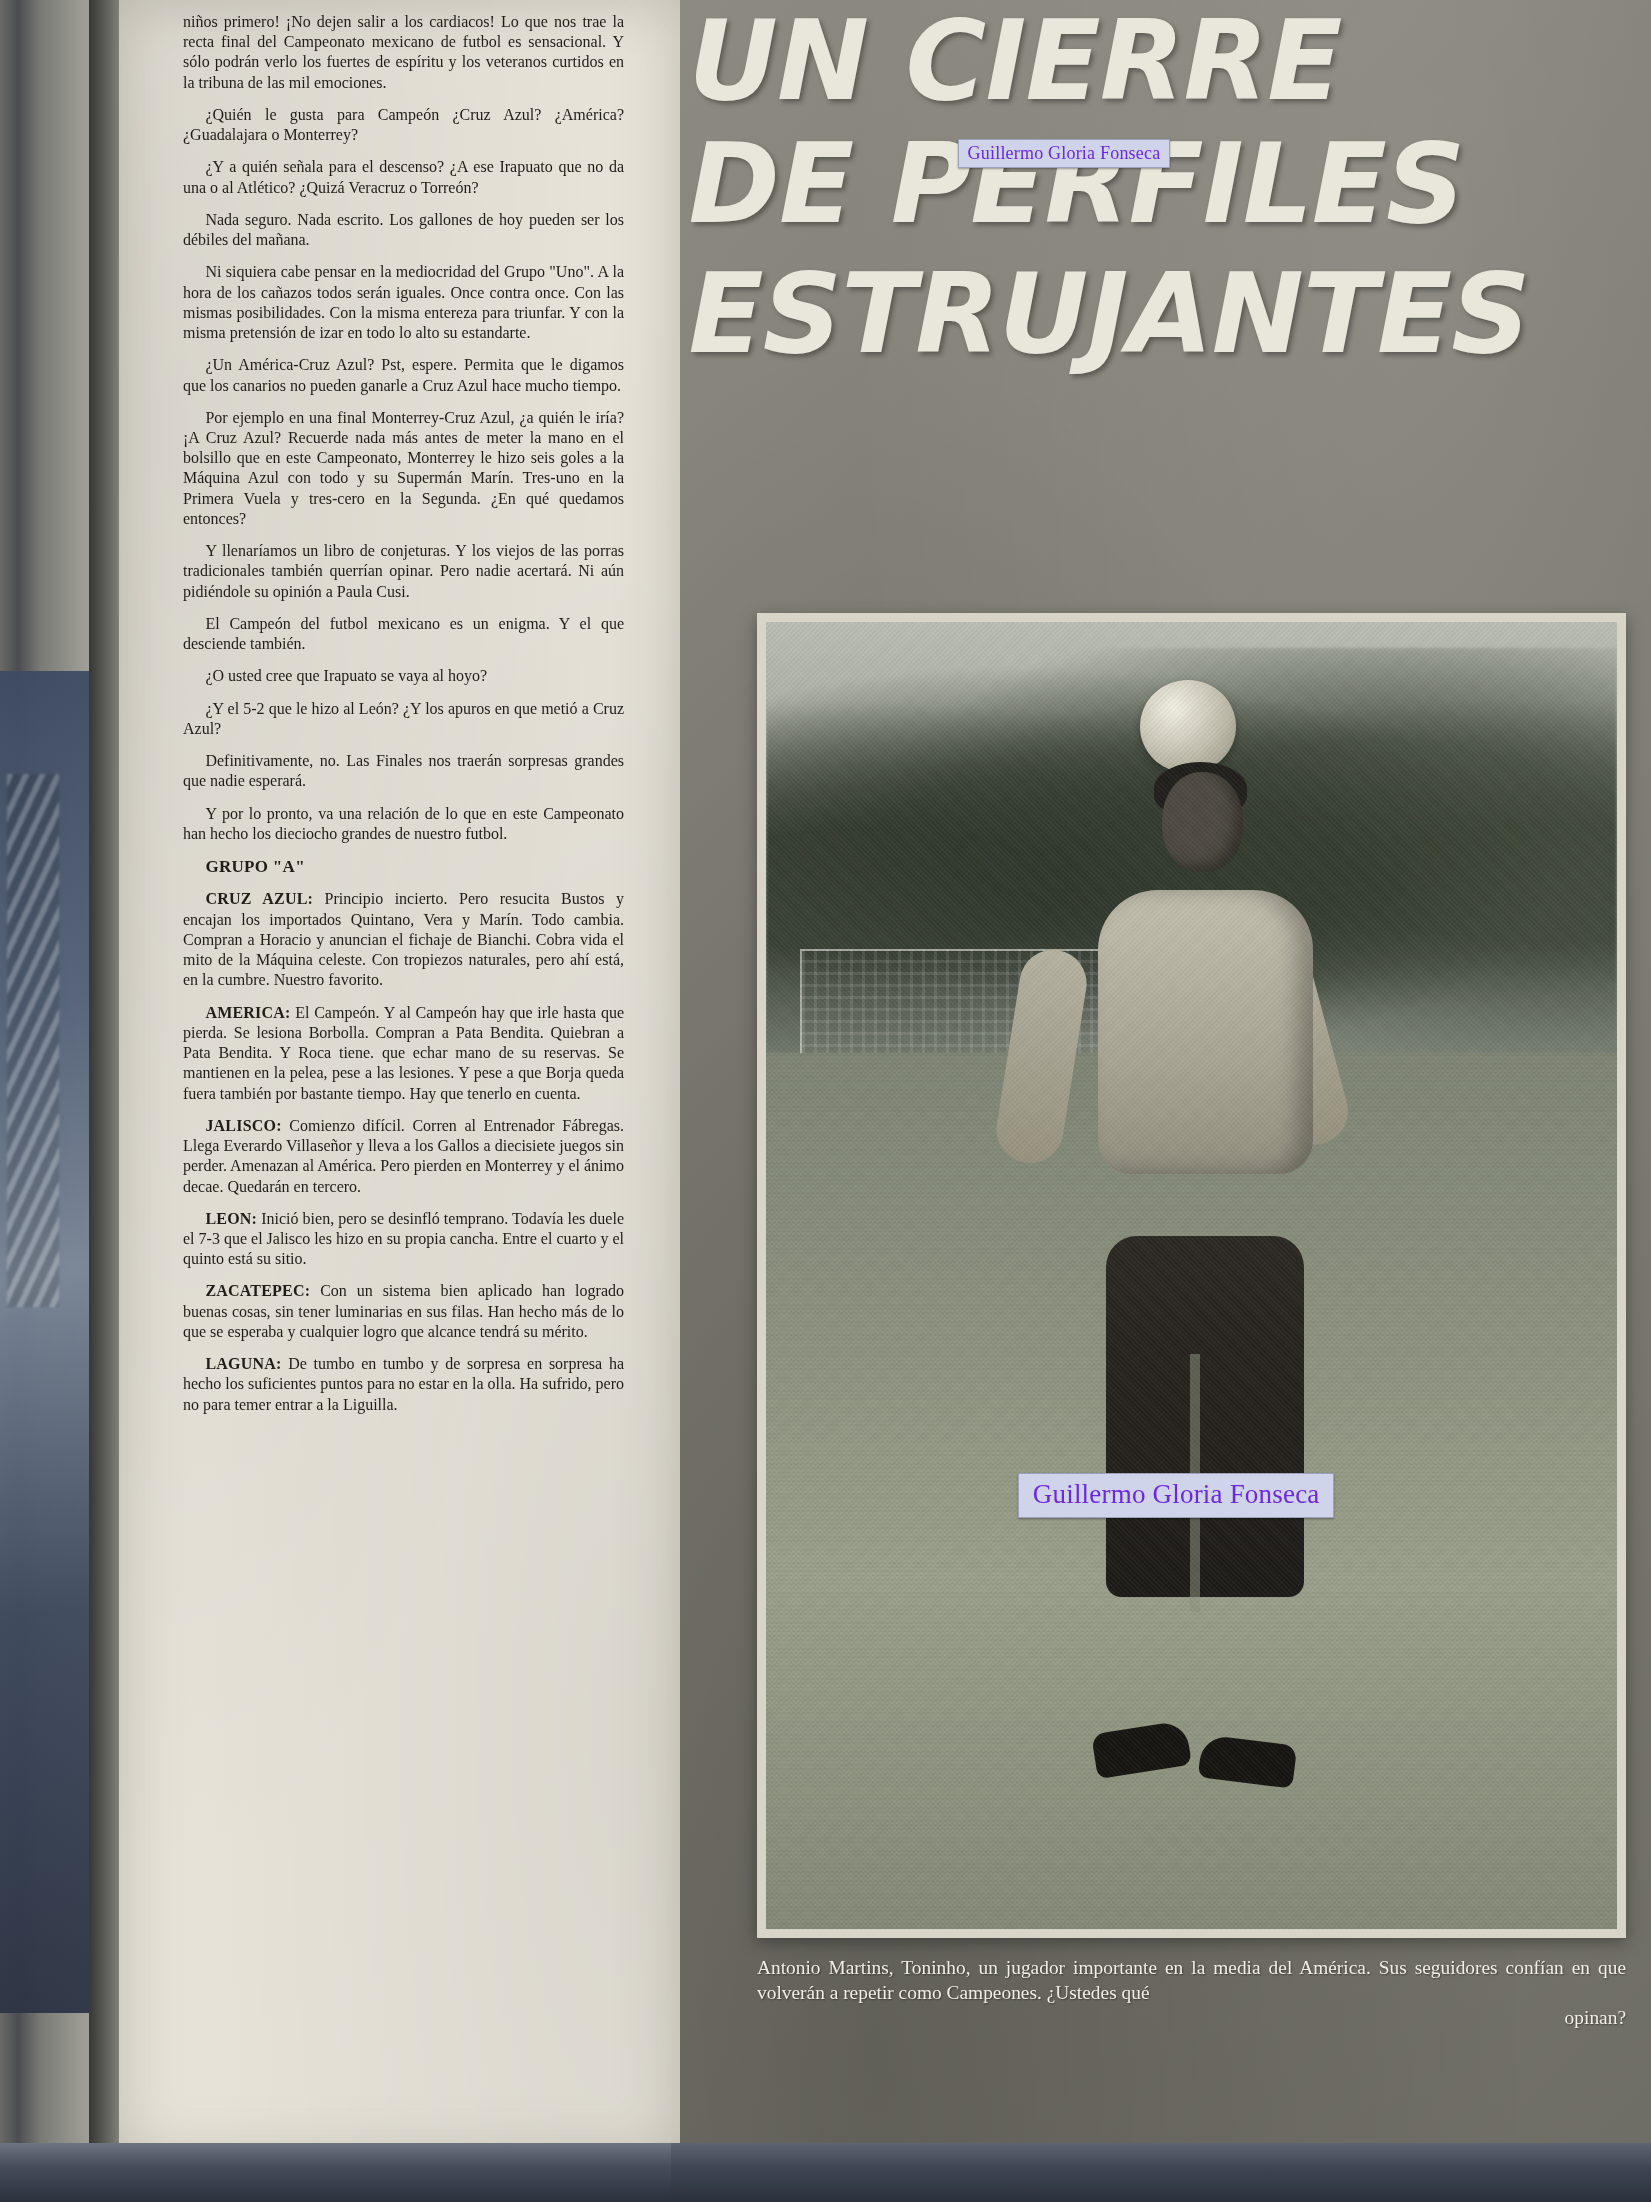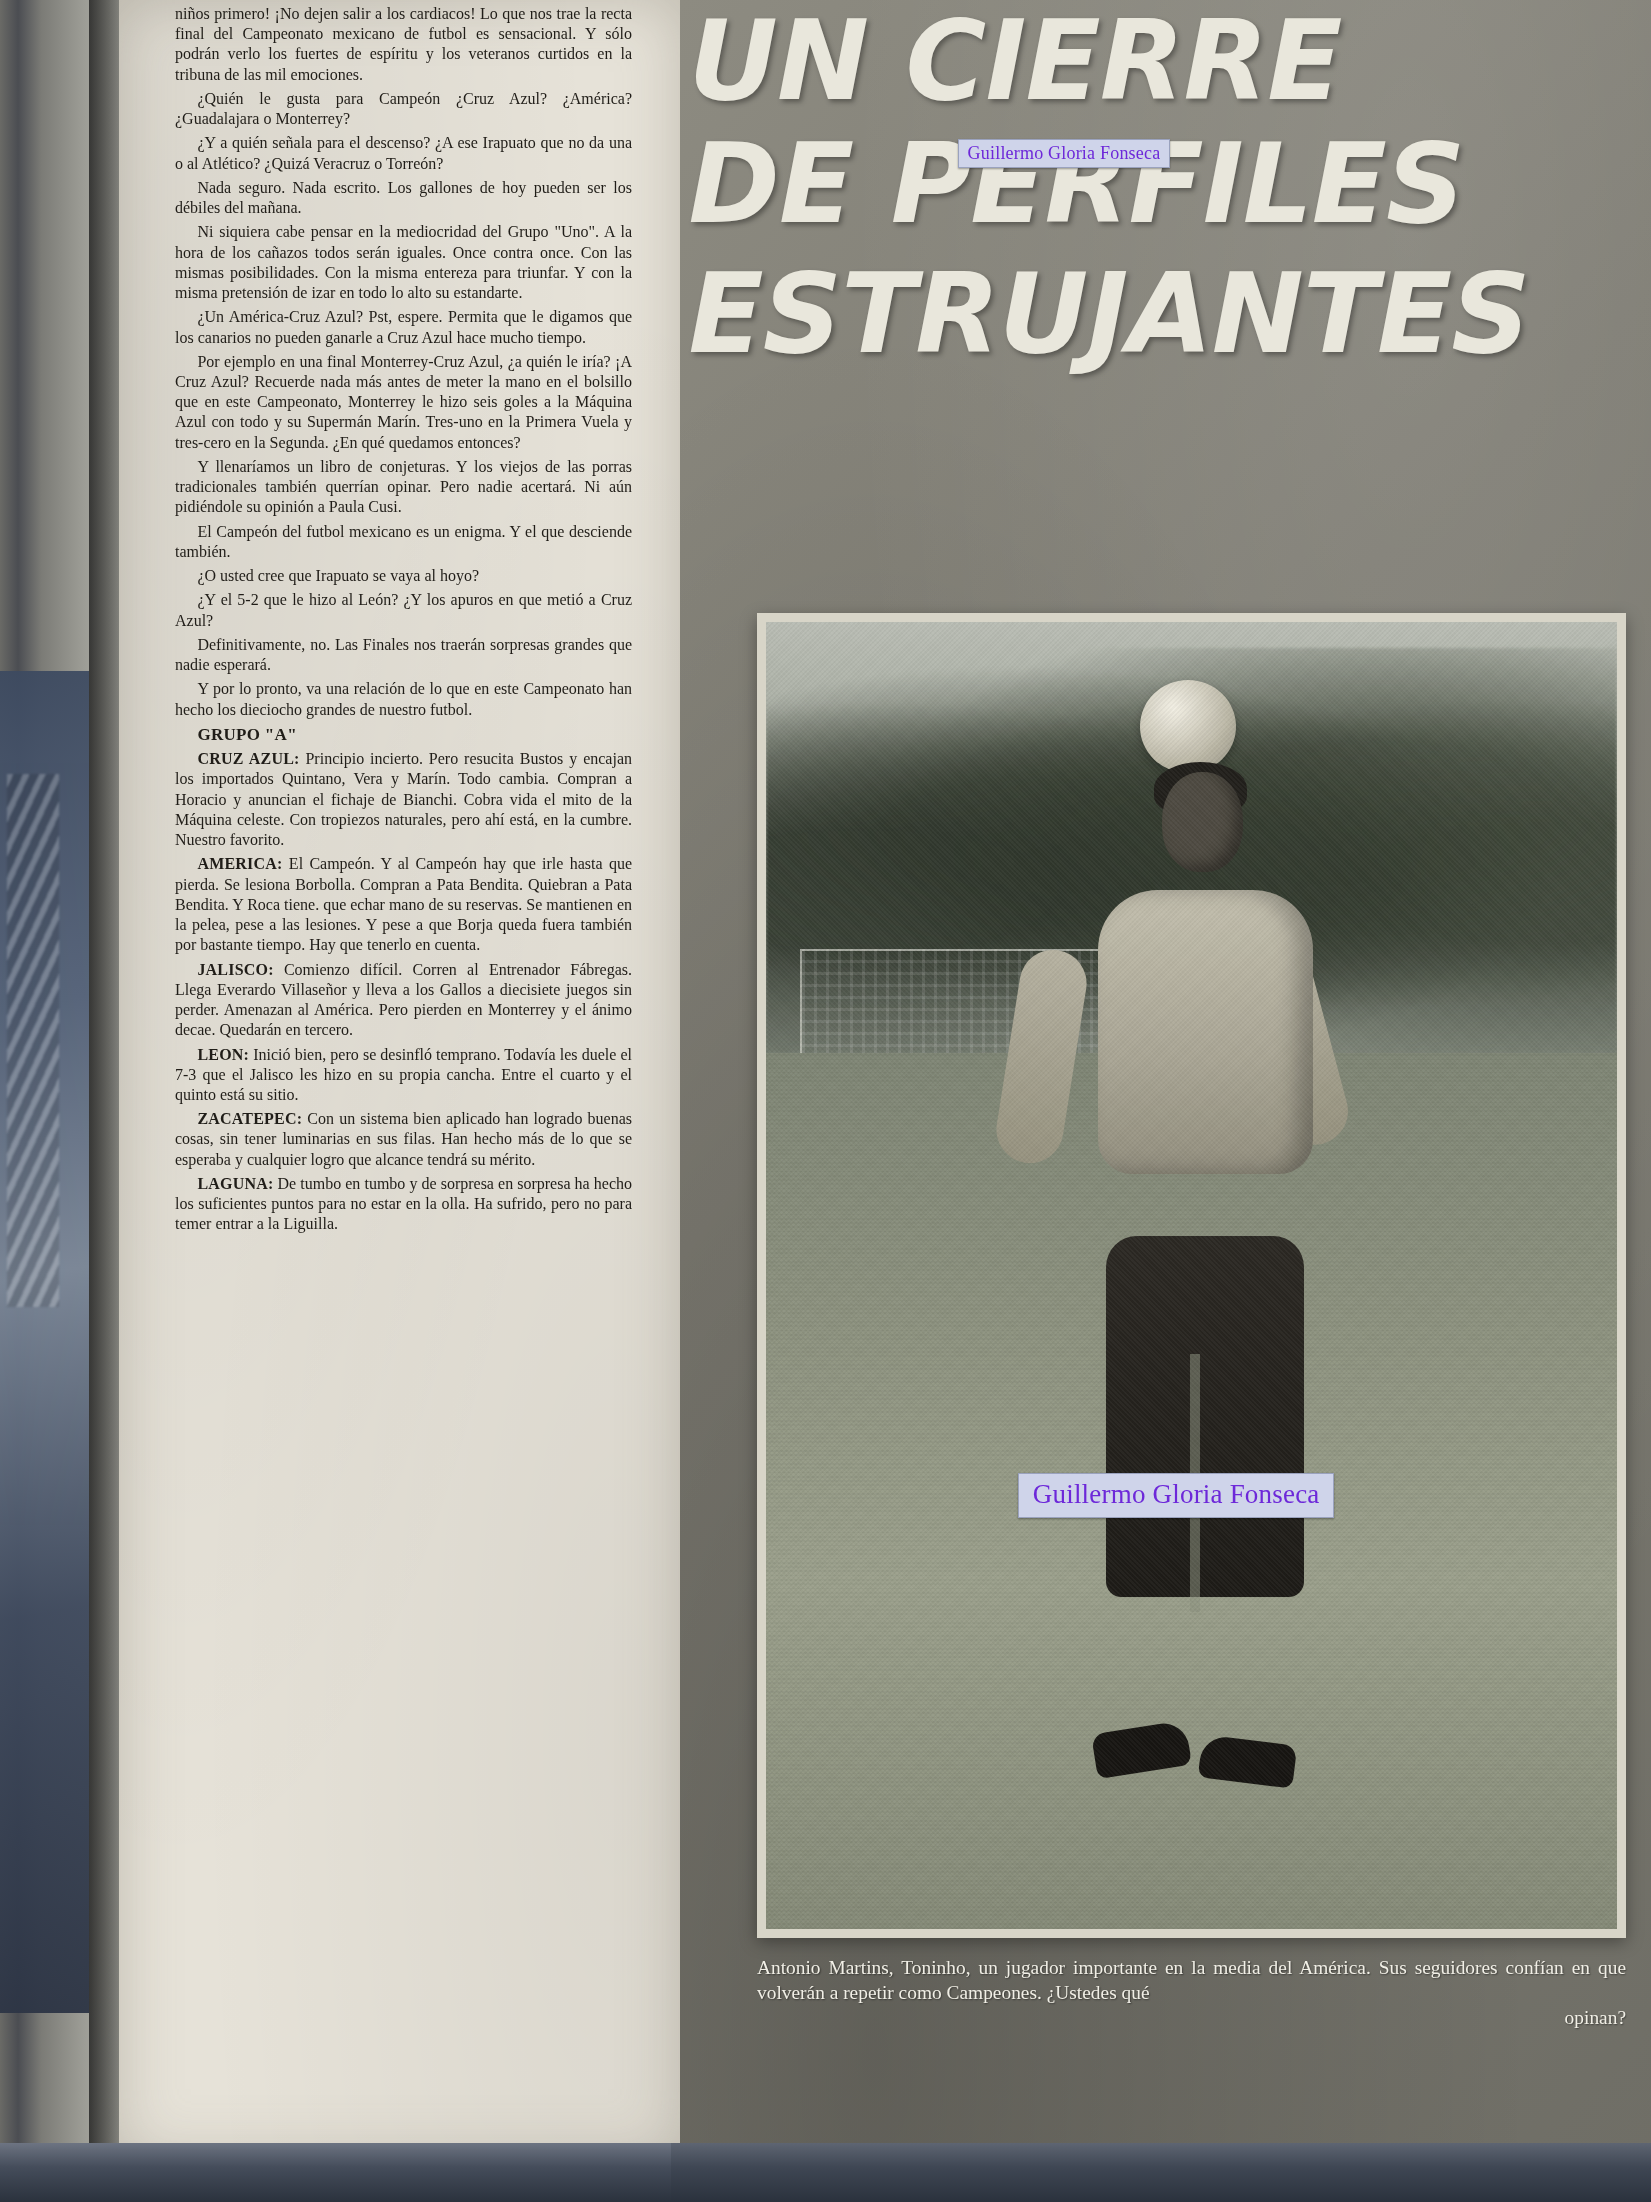--- a/index.html
+++ b/index.html
@@ -75,21 +75,21 @@
     position: absolute;
     left: 52px; top: 0px;
     width: 465px;
     font-size: 16px;
     line-height: 1.265;
     color: #201d18;
     text-align: justify;
     font-family: "Liberation Serif", serif;
   }
   .column p {
-    margin: 4px;
+    margin: 12px;
     text-indent: 22.4px;
     hyphens: auto;
   }
   .column p.noindent { text-indent: 0; }
   .grupo-head {
     margin: 19px 0 12px 0;
     font-weight: bold;
     font-size: 17px;
     letter-spacing: 0.3px;
     text-indent: 0;

